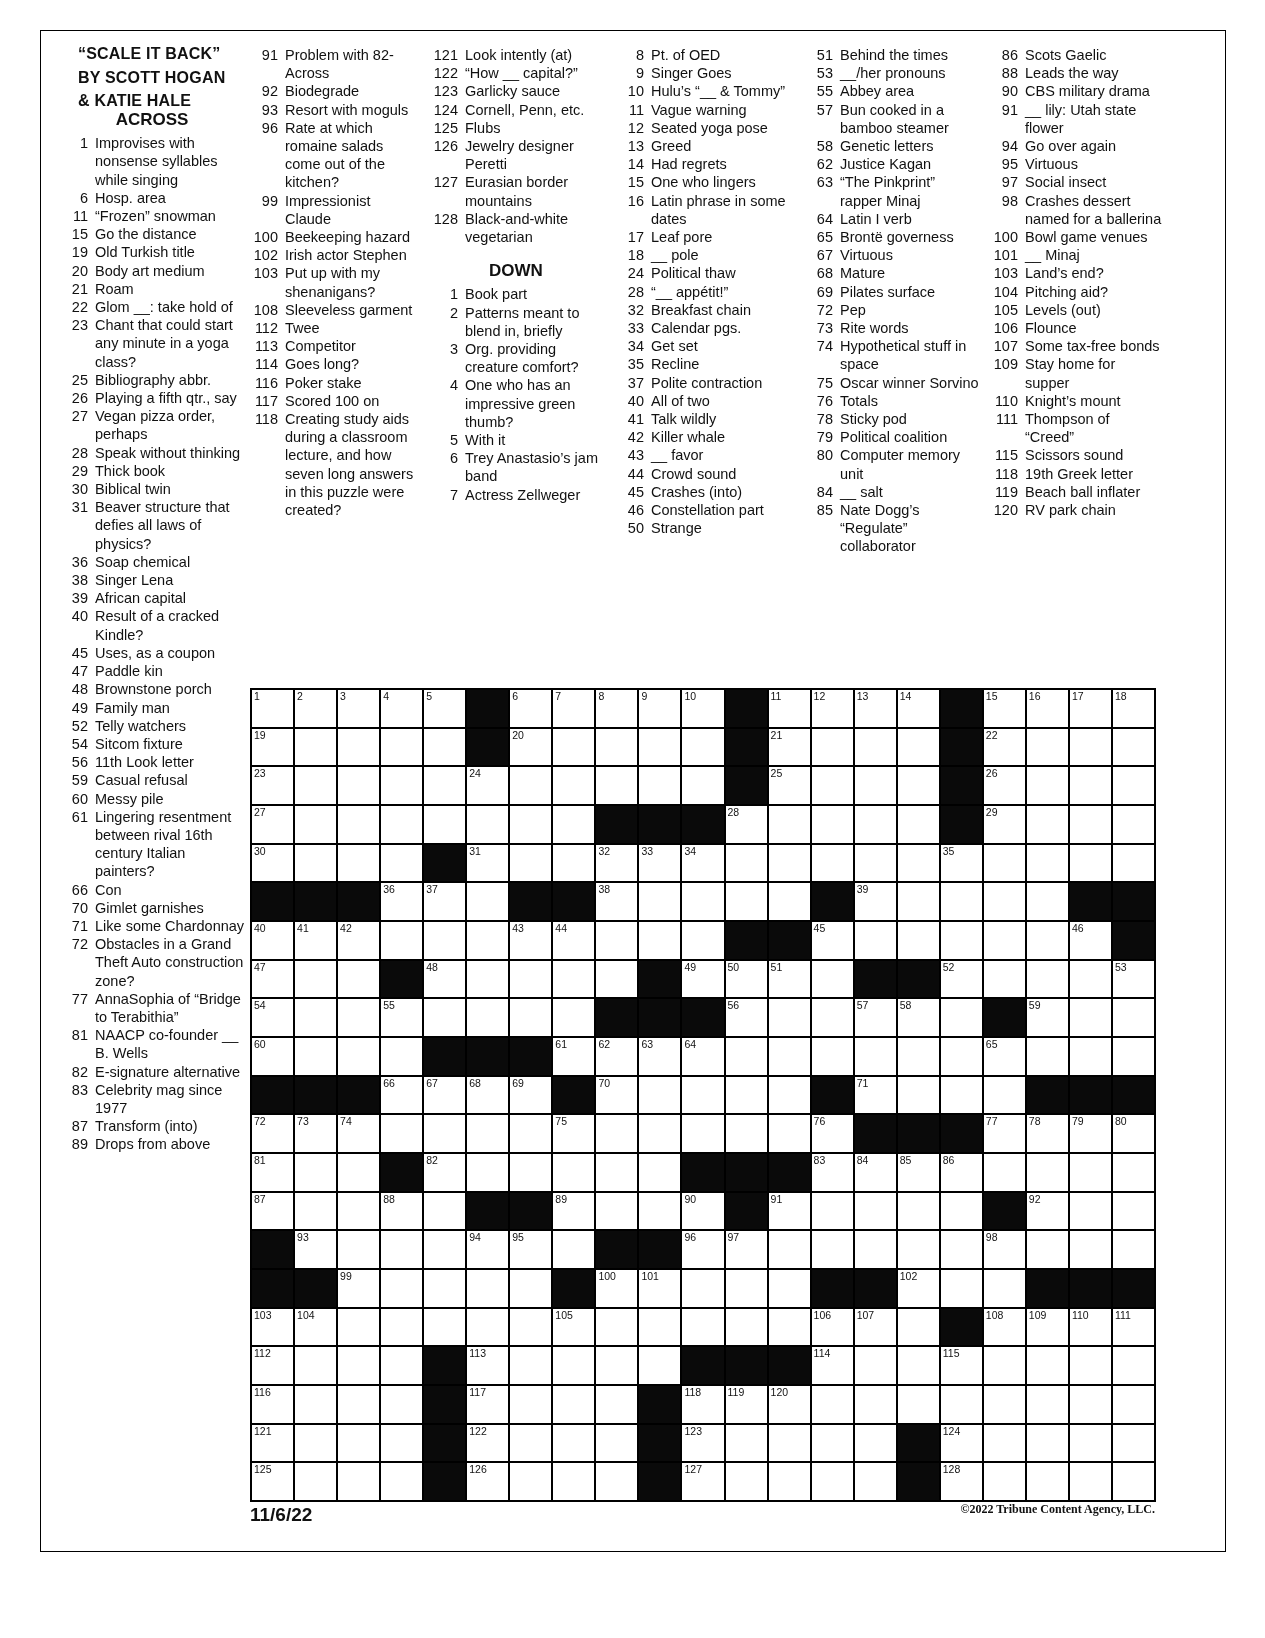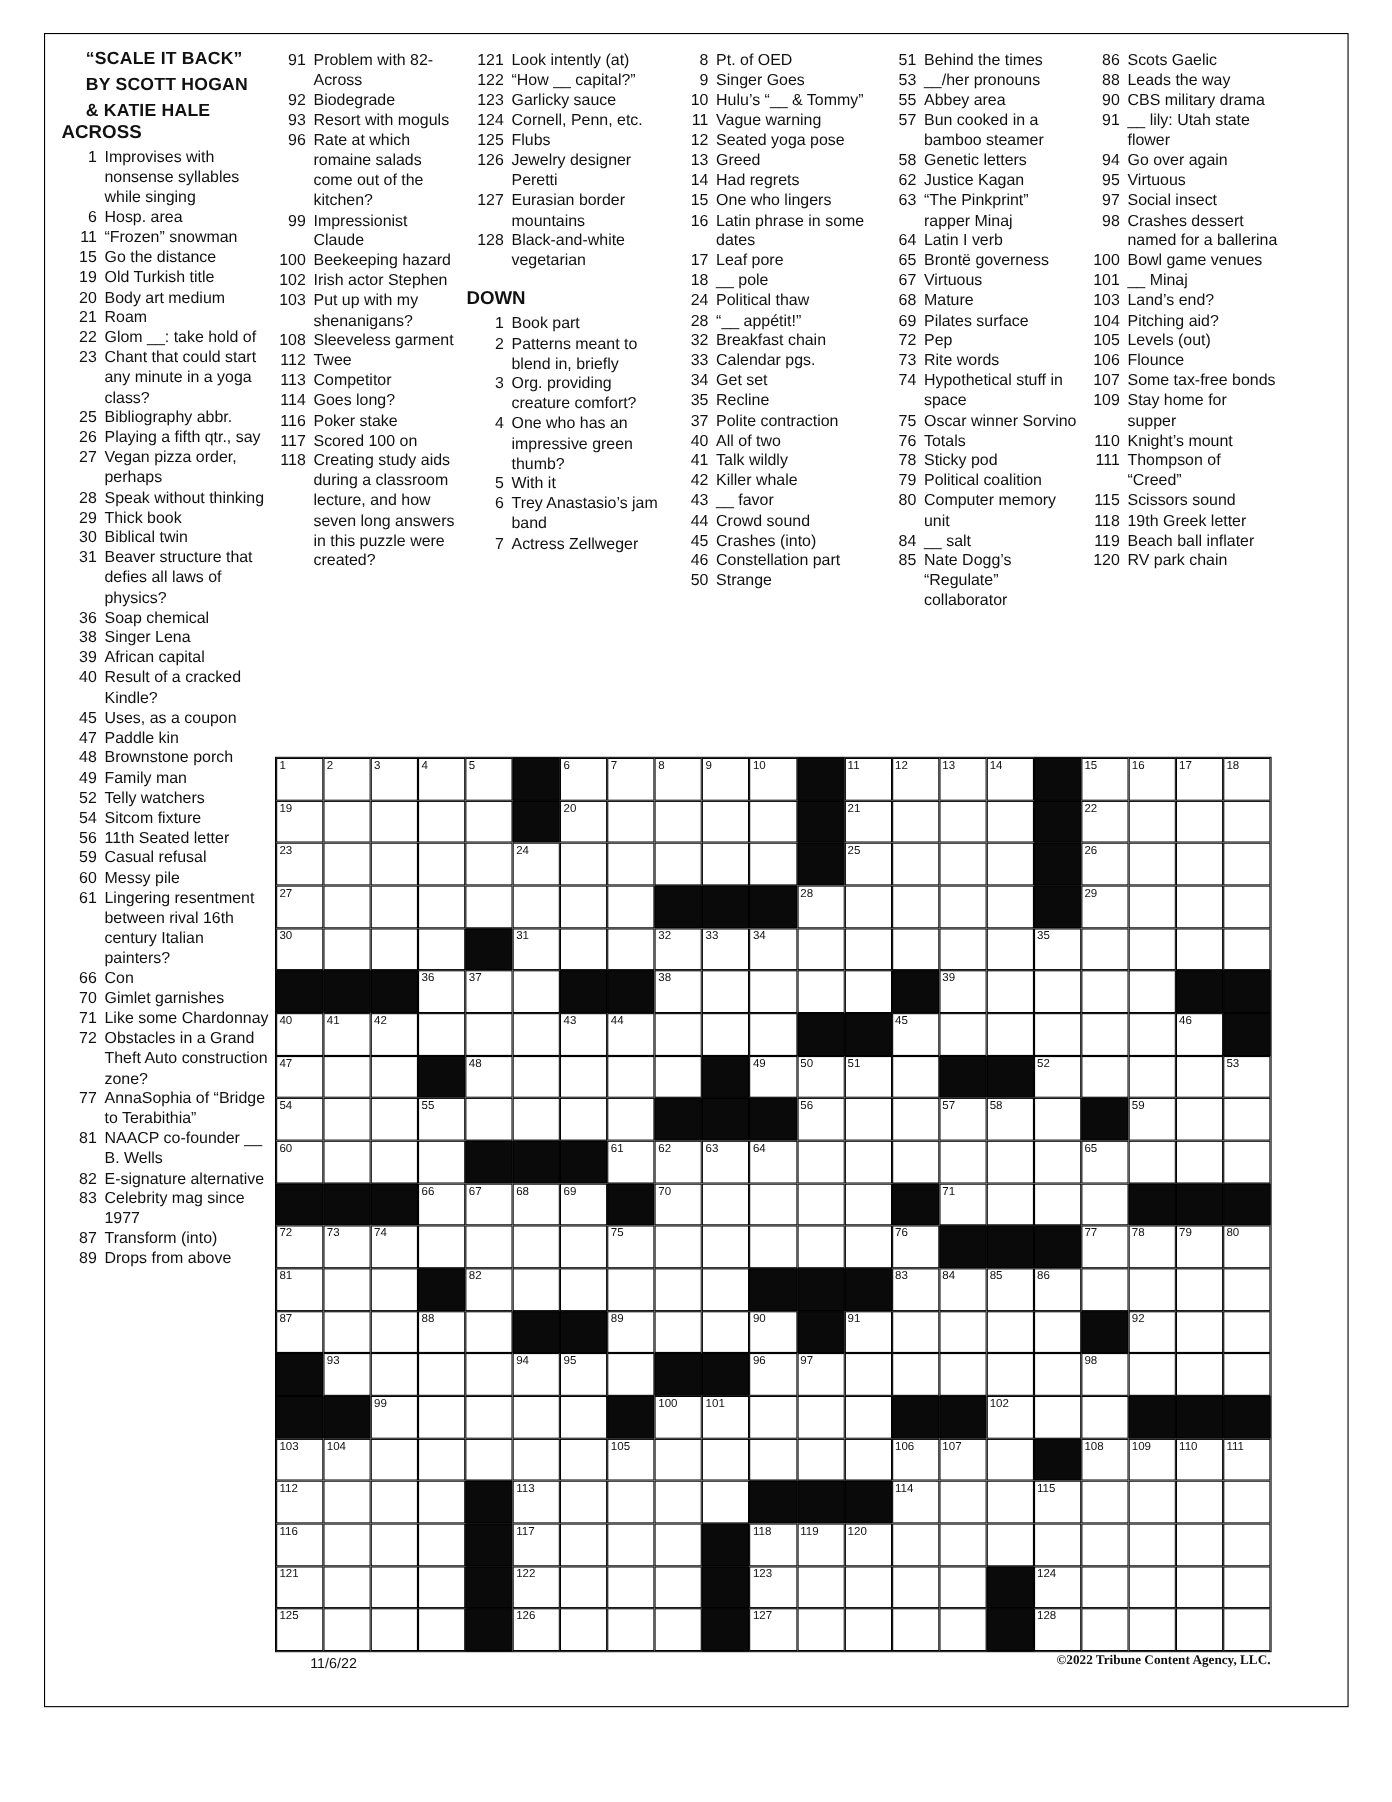--- a/index.html
+++ b/index.html
@@ -8,29 +8,29 @@
   .title{position:absolute;left:62px;top:42px;font-weight:bold;font-size:16px;line-height:23.5px;letter-spacing:.2px;margin-left:16px;}
   .cluecol{position:absolute;display:grid;column-gap:7px;row-gap:0;align-content:start;font-size:14.5px;line-height:18.2px;}
   #col1{left:56px;top:108px;width:192px;grid-template-columns:32px 1fr;}
   #col2{left:244px;top:46px;width:174px;grid-template-columns:34px 1fr;}
   #col3{left:424px;top:46px;width:184px;grid-template-columns:34px 1fr;}
   #col4{left:610px;top:46px;width:188px;grid-template-columns:34px 1fr;}
   #col5{left:799px;top:46px;width:184px;grid-template-columns:34px 1fr;}
   #col6{left:982px;top:46px;width:182px;grid-template-columns:36px 1fr;}
   .cnum{text-align:right;white-space:nowrap;}
   .ctext{padding-right:2px;}
-  .chead{grid-column:1/3;text-align:left;font-weight:bold;font-size:17px;padding:3px 0 5px;}
+  .chead{grid-column:1/3;text-align:center;font-weight:bold;font-size:17px;padding:3px 0 5px;}
   .chead.gap{padding-top:16px;}
   #grid{position:absolute;left:250px;top:688px;width:904px;height:812px;display:grid;
         grid-template-columns:repeat(21,1fr);grid-template-rows:repeat(21,1fr);
         border:1px solid #000;background:#fff;}
   .cell{border:1px solid #000;position:relative;background:#fff;box-sizing:border-box;}
   .cell.black{background:#0a0a0a;}
   .cell .gn{position:absolute;top:0px;left:2px;font-size:10.5px;line-height:12px;}
-  .date{position:absolute;left:250px;top:1504px;font-weight:normal;font-size:13px;margin-left:32px;}
+  .date{position:absolute;left:250px;top:1504px;font-weight:bold;font-size:19px;}
   .copyright{position:absolute;left:600px;top:1502px;width:555px;text-align:right;
              font-family:"Liberation Serif",serif;font-weight:bold;font-size:12px;}
 </style>
 </head>
 <body>
 
 <div class="frame"></div>
 
 <div class="title">
   <div>“SCALE IT BACK”</div>
@@ -86,21 +86,21 @@
     <div class="ctext">Paddle kin</div>
     <div class="cnum">48</div>
     <div class="ctext">Brownstone porch</div>
     <div class="cnum">49</div>
     <div class="ctext">Family man</div>
     <div class="cnum">52</div>
     <div class="ctext">Telly watchers</div>
     <div class="cnum">54</div>
     <div class="ctext">Sitcom fixture</div>
     <div class="cnum">56</div>
-    <div class="ctext">11th Seated letter</div>
+    <div class="ctext">11th Look letter</div>
     <div class="cnum">59</div>
     <div class="ctext">Casual refusal</div>
     <div class="cnum">60</div>
     <div class="ctext">Messy pile</div>
     <div class="cnum">61</div>
     <div class="ctext">Lingering resentment between rival 16th century Italian painters?</div>
     <div class="cnum">66</div>
     <div class="ctext">Con</div>
     <div class="cnum">70</div>
     <div class="ctext">Gimlet garnishes</div>

